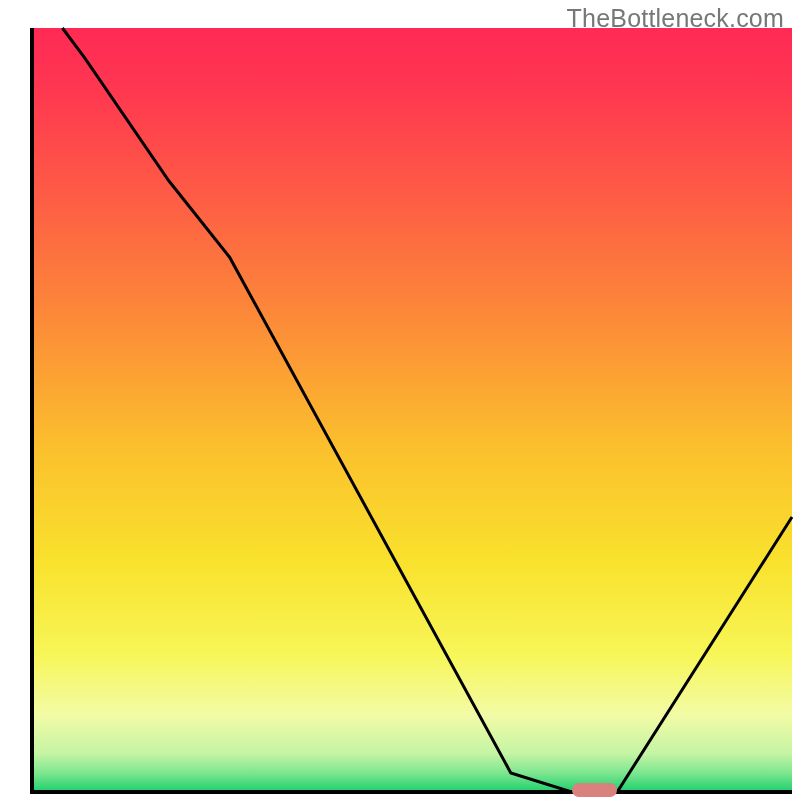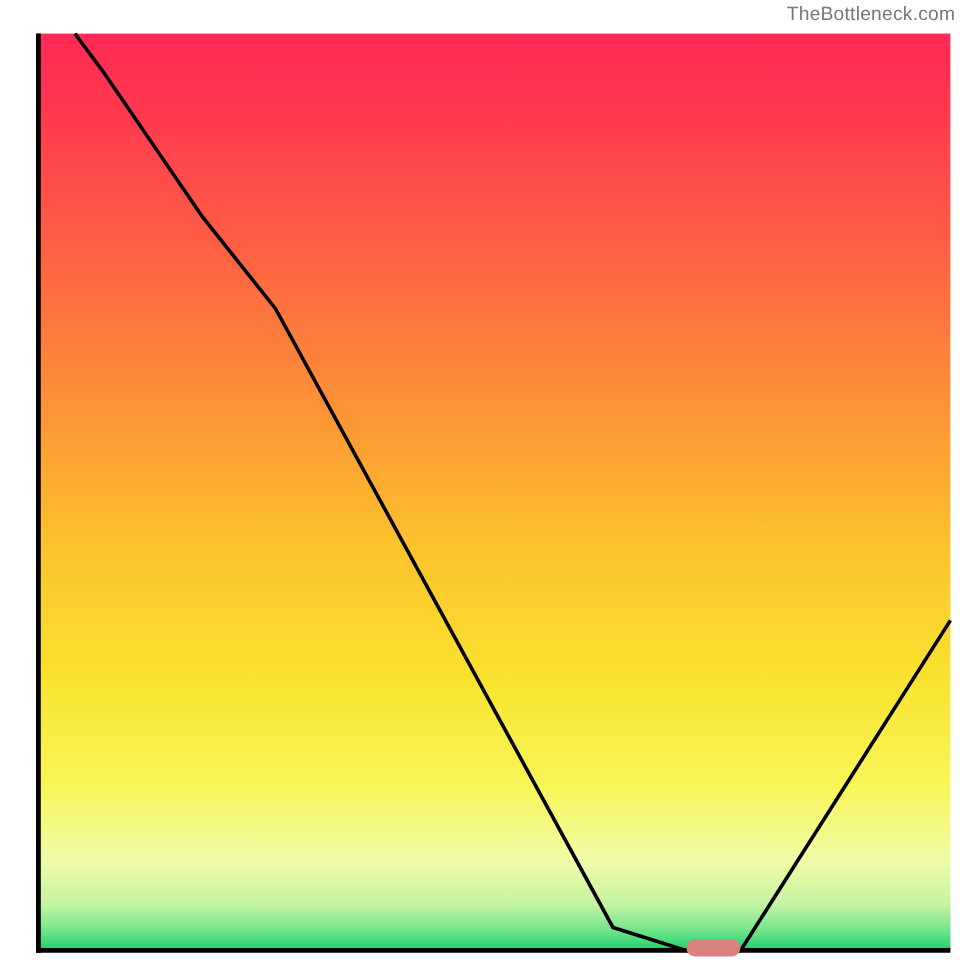--- a/index.html
+++ b/index.html
@@ -11,23 +11,23 @@
     overflow: hidden;
   }
   .chart-container {
     position: relative;
     width: 800px;
     height: 800px;
   }
   .watermark {
     position: absolute;
     top: 4px;
-    right: 4px;
+    right: 16px;
     font-family: Arial, Helvetica, sans-serif;
-    font-size: 16px;
+    font-size: 25px;
     color: #777777;
     font-weight: 500;
     z-index: 3;
     letter-spacing: 0.2px;
   }
   svg {
     display: block;
     position: absolute;
     top: 0;
     left: 0;

